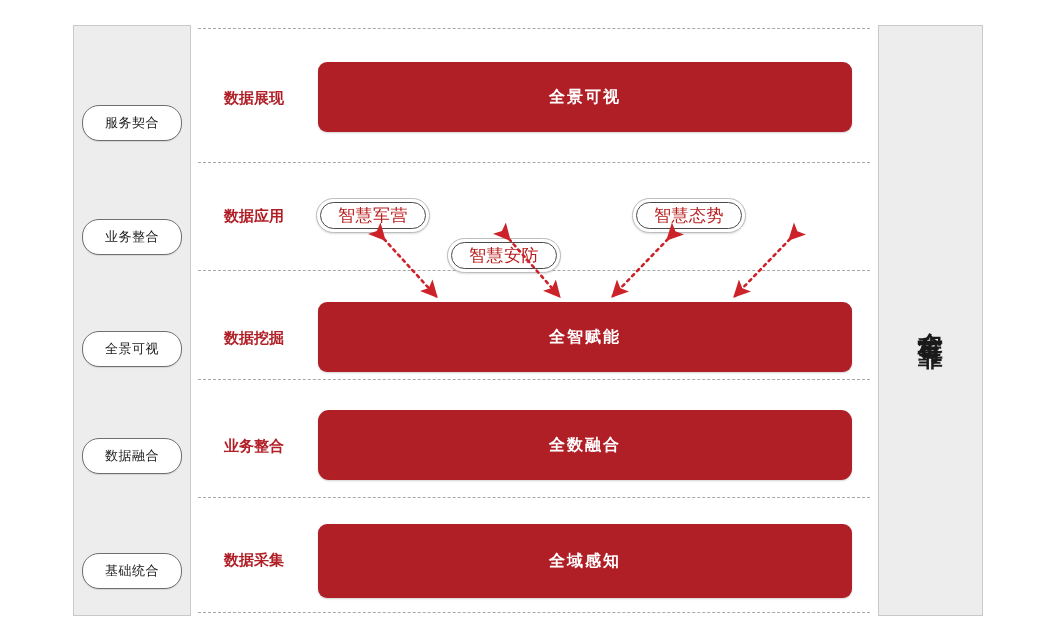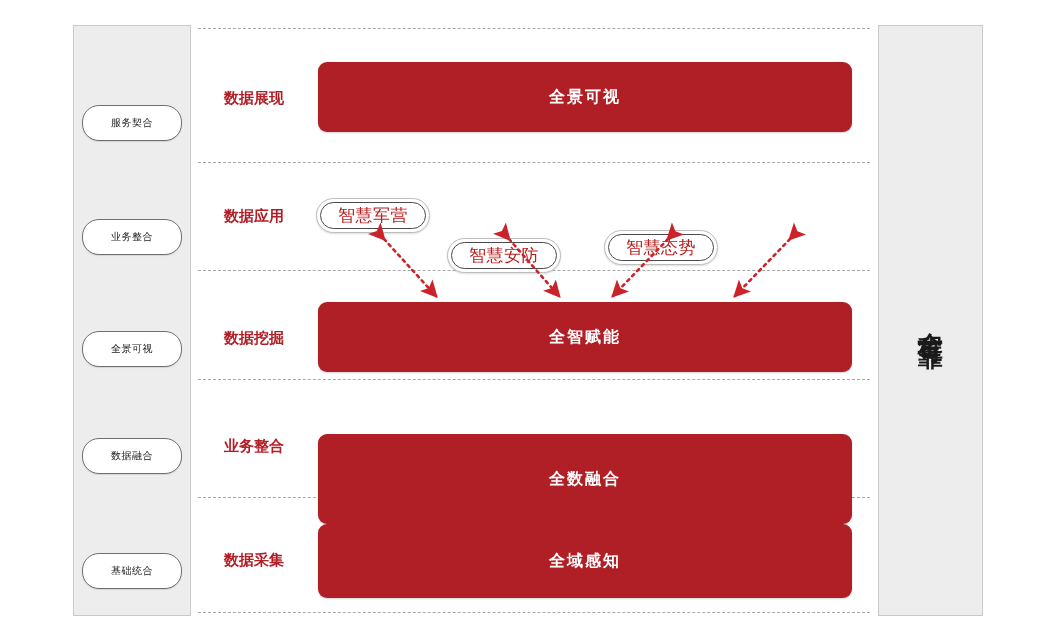--- a/index.html
+++ b/index.html
@@ -12,21 +12,21 @@
   }
   #left-panel{left:73px;top:25px;width:118px;height:591px;}
   #right-panel{left:878px;top:25px;width:105px;height:591px;}
 
   
   .cap-pill{
     position:absolute;left:50%;transform:translateX(-50%);
     width:98px;height:34px;border:1px solid #6F6F6F;border-radius:17px;
     background:#FFFFFF;
     display:flex;align-items:center;justify-content:center;
-    font-size:10px;color:#1a1a1a;letter-spacing:.5px;white-space:nowrap;
+    font-size:13px;color:#1a1a1a;letter-spacing:.5px;white-space:nowrap;
     box-shadow:0 1px 1px rgba(0,0,0,.10);
   }
 
   
   #right-slogan{
     position:absolute;left:0;top:0;width:100%;height:100%;
     display:flex;align-items:center;justify-content:center;
   }
   #right-slogan .v-text{
     writing-mode:vertical-rl;text-orientation:upright;
@@ -114,38 +114,38 @@
   <div class="stage-label" style="top:329px;">数据挖掘</div>
   <div class="stage-label" style="top:437px;">业务整合</div>
   <div class="stage-label" style="top:551px;">数据采集</div>
 
   <div class="red-bar" style="top:62px;height:70px;">
       <span>全景可视</span>
     </div>
   <div class="red-bar" style="top:302px;height:70px;">
       <span>全智赋能</span>
     </div>
-  <div class="red-bar" style="top:434px;height:90px;">
+  <div class="red-bar" style="top:410px;height:70px;border-radius:11px;">
       <span>全数融合</span>
     </div>
   <div class="red-bar" style="top:524px;height:74px;">
       <span>全域感知</span>
     </div>
 
   <div class="app-pill" style="left:316px;">
     <div class="inner-ring">
       <span class="app-text">智慧军营</span>
     </div>
   </div>
   <div class="app-pill" style="left:447px;margin-top:40px;">
     <div class="inner-ring">
       <span class="app-text">智慧安防</span>
     </div>
   </div>
-  <div class="app-pill" style="left:604px;margin-top:32px;">
+  <div class="app-pill" style="left:632px;">
     <div class="inner-ring">
       <span class="app-text">智慧态势</span>
     </div>
   </div>
 
   <svg id="arrow-layer" viewBox="0 0 1051 636">
     <defs>
       <marker id="ah" markerWidth="7" markerHeight="7" refX="5.6" refY="3.5" orient="auto" markerUnits="strokeWidth">
         <path d="M0,0.2 L6.6,3.5 L0,6.8 L1.5,3.5 Z" fill="#CC2229"></path>
       </marker>

